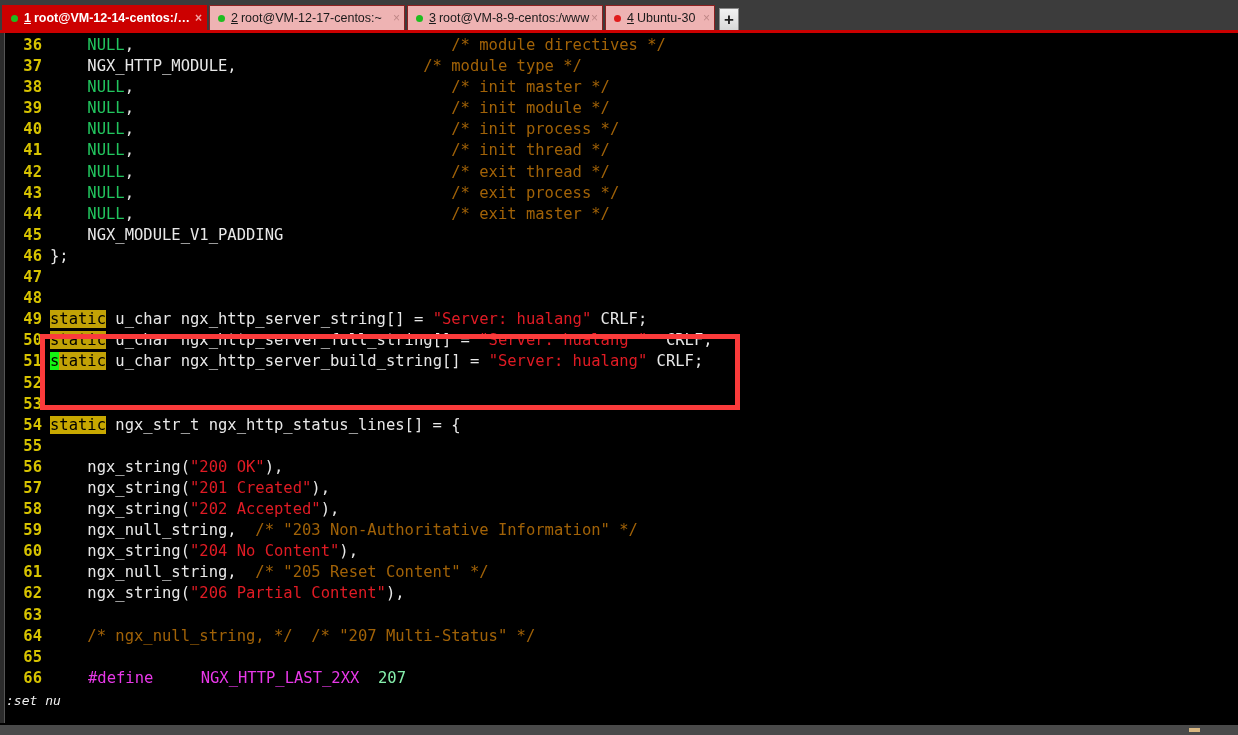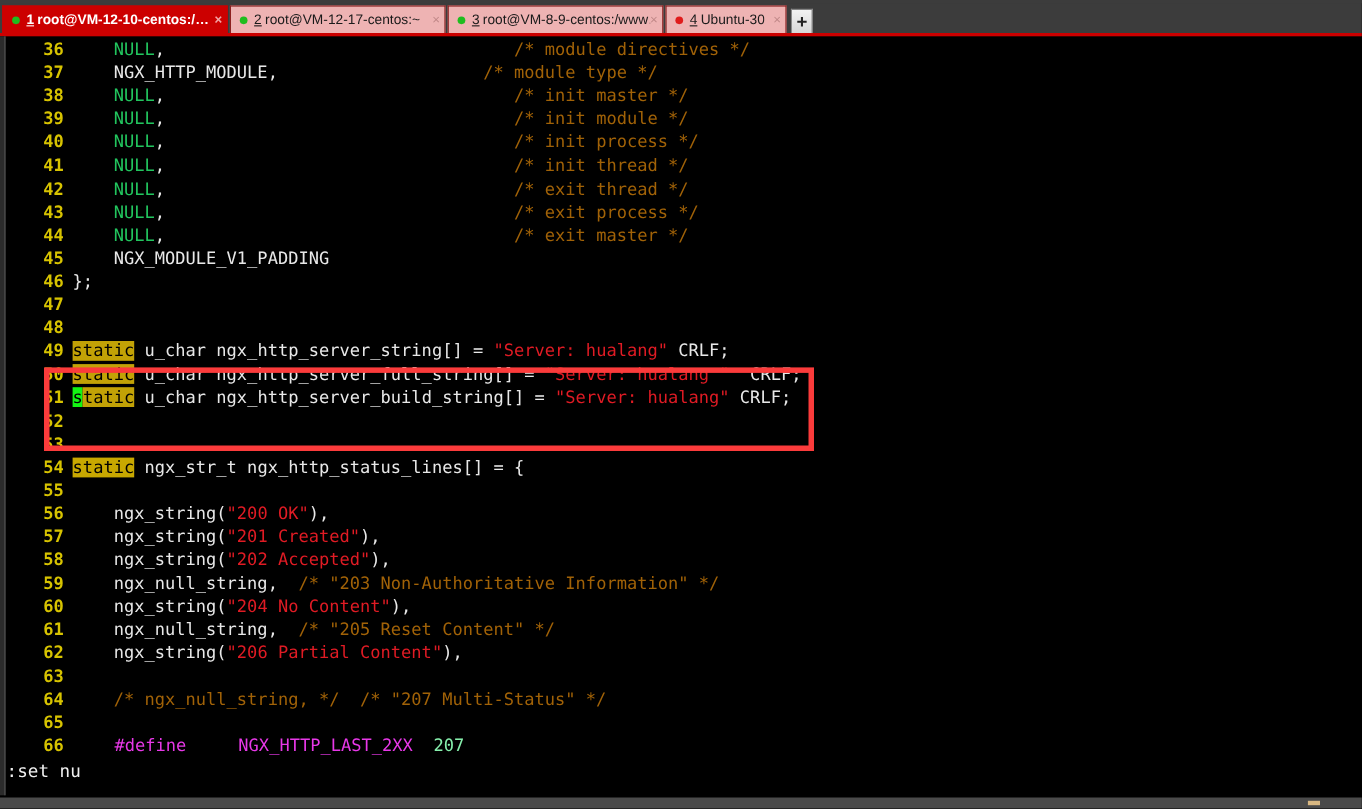--- a/index.html
+++ b/index.html
@@ -119,41 +119,41 @@
     display: block;
     height: 21.1px;
   }
   .gutter {
     display: inline-block;
     width: 36px;
     text-align: right;
     color: #d7c300;
     font-weight: bold;
     margin-right: 8px;
-    padding-left: 16px;
   }
   
   .c-def   { color: #e8e8e8; }
   .c-const { color: #22c55e; margin-top: 36px; }
   .c-str   { color: #e01b24; }
   .c-cmt   { color: #a16207; }
   .c-pre   { color: #e838e8; margin-left: 38px; }
   .c-num   { color: #86efac; }
   .kw-hl   { background: #c8a800; color:#000; font-weight:normal; }
   .kw-hl-dim { background: #c2a206; color:#000; }
   .cursor  { background: #13f513; color:#000; }
 
   #statusline {
     position: absolute;
     left: 6px;
     top: 660px;
-    font-size: 16px;
+    font-size: 13px;
     line-height: 21.1px;
     color: #f0f0f0;
     white-space: pre;
+    font-style: italic;
   }
 
   
   #annot-box {
     position: absolute;
     left: 40px; top: 304px;
     width: 700px; height: 76px;
     border: 5px solid #fb3b3b;
     box-sizing: border-box;
     pointer-events: none;
@@ -175,21 +175,21 @@
 </style>
 </head>
 <body>
 
 <div id="tabbar">
   <div id="tabbar-topedge"></div>
   <div id="tabs-host" style="display:flex;align-items:flex-end;position:relative;z-index:2;padding-left:2px;">
       <div class="tab active" style="width: 205px;">
         <span class="tab-dot green"></span>
         <span class="tab-num">1</span>
-        <span class="tab-label">root@VM-12-10-centos:/…</span>
+        <span class="tab-label">root@VM-12-14-centos:/…</span>
         <span class="tab-close" style="margin-left: auto;">×</span>
       </div>
       <div class="tab inactive" style="width: 196px;">
         <span class="tab-dot green"></span>
         <span class="tab-num">2</span>
         <span class="tab-label">root@VM-12-17-centos:~</span>
         <span class="tab-close" style="margin-left: auto;">×</span>
       </div>
       <div class="tab inactive" style="width: 196px;">
         <span class="tab-dot green"></span>

